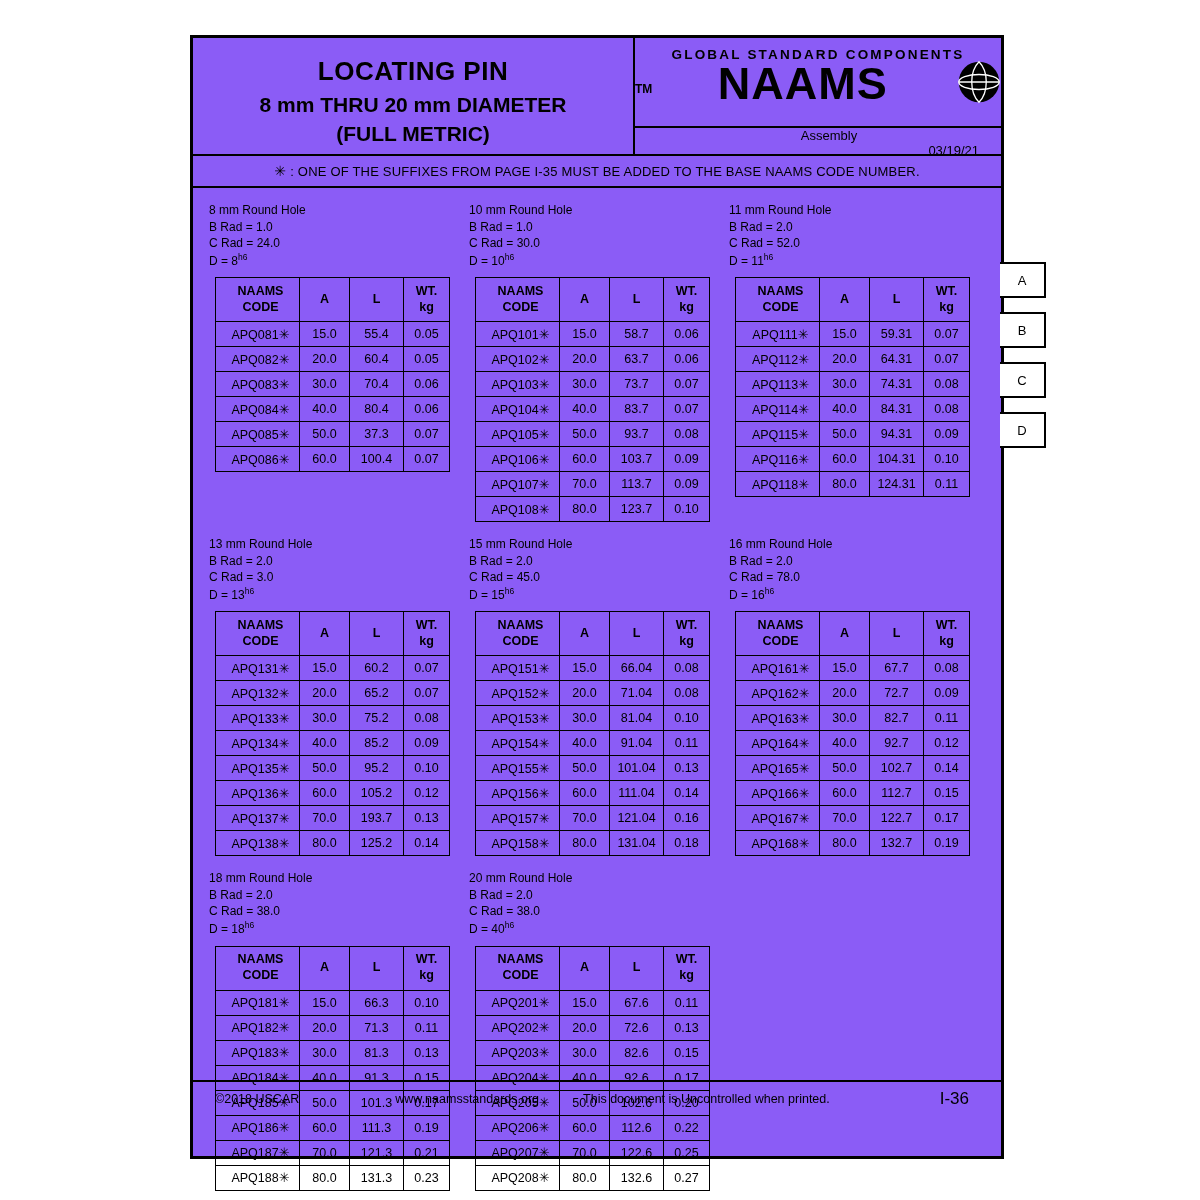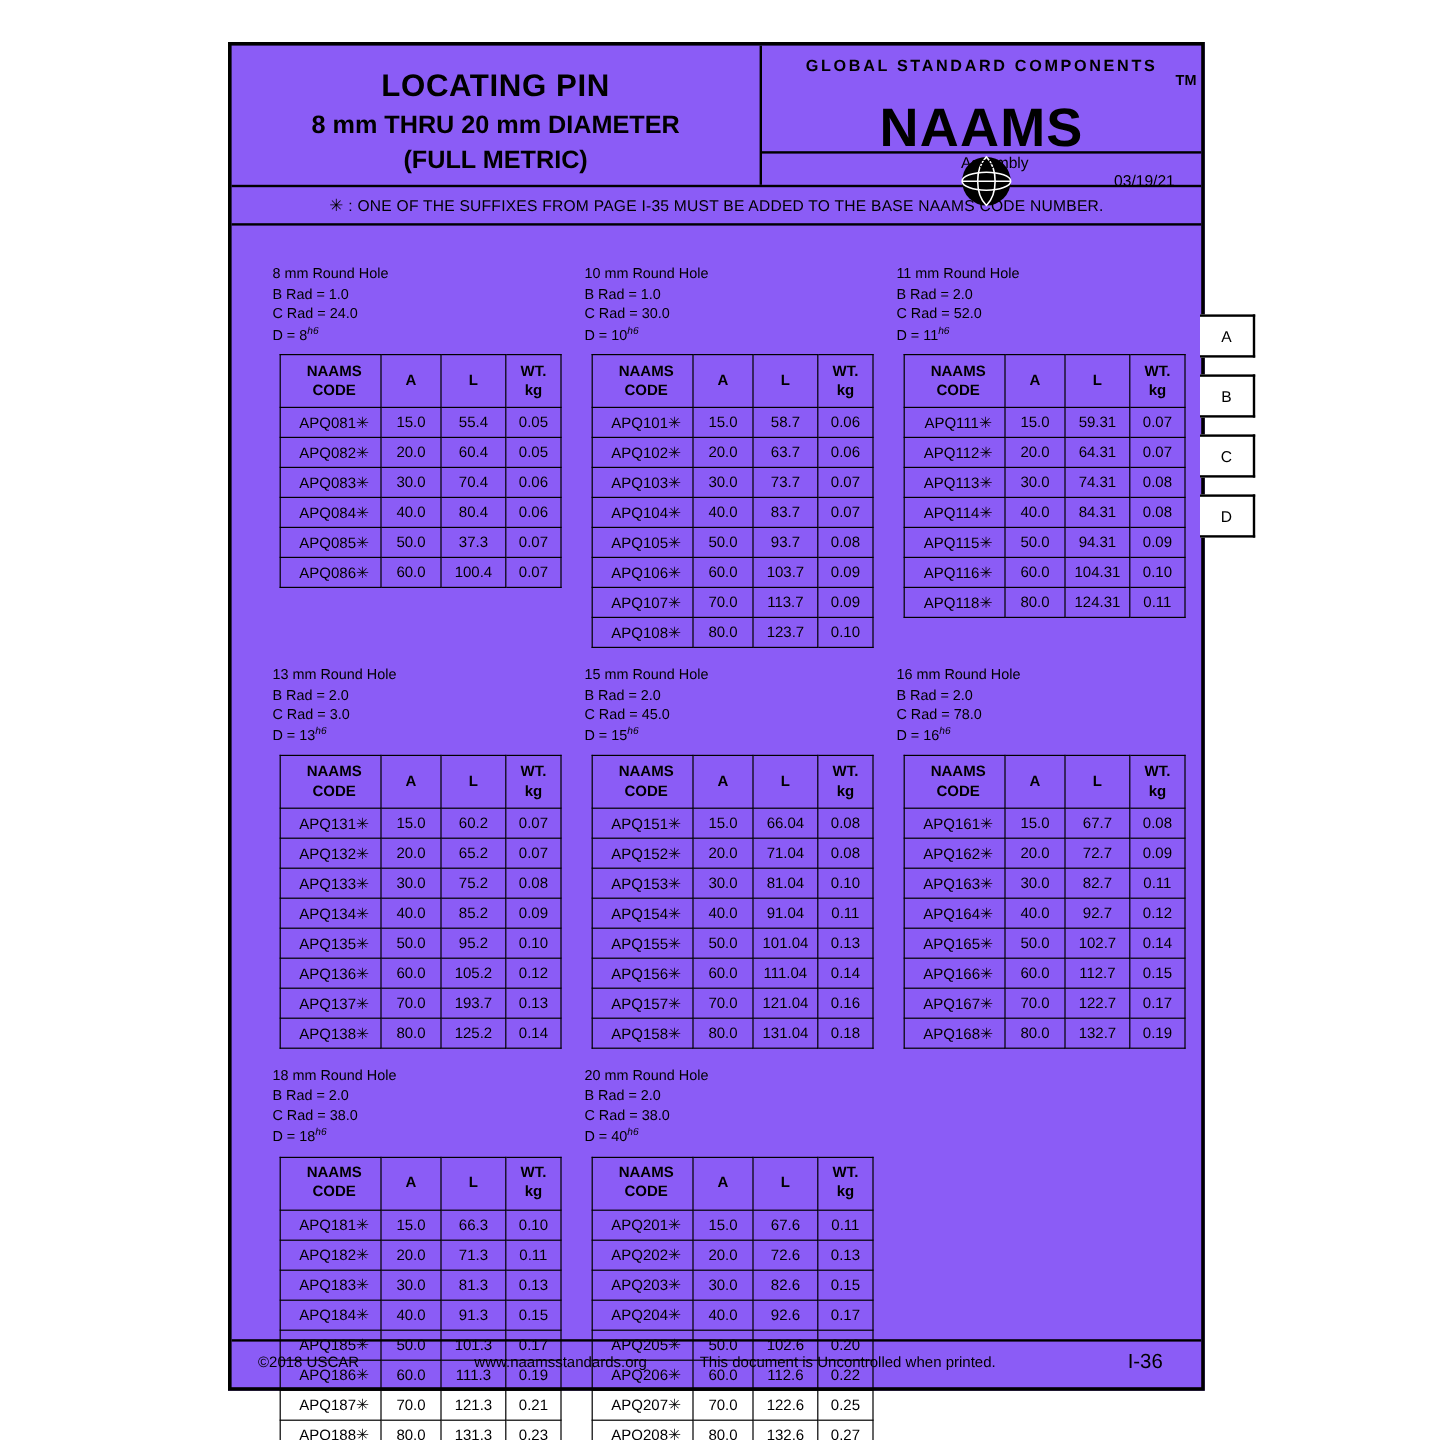--- a/index.html
+++ b/index.html
@@ -66,21 +66,20 @@
     font-size: 13.5px;
     font-weight: bold;
     letter-spacing: 2.2px;
     margin-top: 9px;
   }
   .naams-row {
     display: flex;
     align-items: center;
     justify-content: space-between;
     margin-top: -2px;
-    flex-direction: column;
   }
   .tm {
     font-size: 12px;
     font-weight: bold;
     align-self: flex-end;
     margin-bottom: 10px;
     margin-right: 4px;
   }
   .naams-word {
     font-size: 45px;
@@ -115,38 +114,38 @@
     align-items: center;
     justify-content: center;
     font-size: 13px;
     letter-spacing: 0.2px;
   }
   .note-star { font-size: 14px; margin-right: 4px; }
 
   
   .body-area {
     position: relative;
-    padding: 18px;
+    padding: 0;
     height: 940px;
   }
   .grid {
     display: grid;
     grid-template-columns: 260px 260px 260px;
     column-gap: 0px;
     padding-left: 16px;
     padding-top: 14px;
   }
   .cellblock { margin-bottom: 14px; }
   .blk-head {
     font-size: 12px;
     line-height: 1.38;
     margin-bottom: 8px;
     white-space: pre;
   }
-  .blk-head .sup { font-size: 8.5px; vertical-align: super; font-style: italic; }
+  .blk-head .sup { font-size: 8.5px; vertical-align: super; }
 
   table.spec {
     border-collapse: collapse;
     font-size: 12.5px;
     margin-left: 6px;
   }
   table.spec th, table.spec td {
     border: 1.2px solid #000;
     text-align: center;
     height: 25px;

